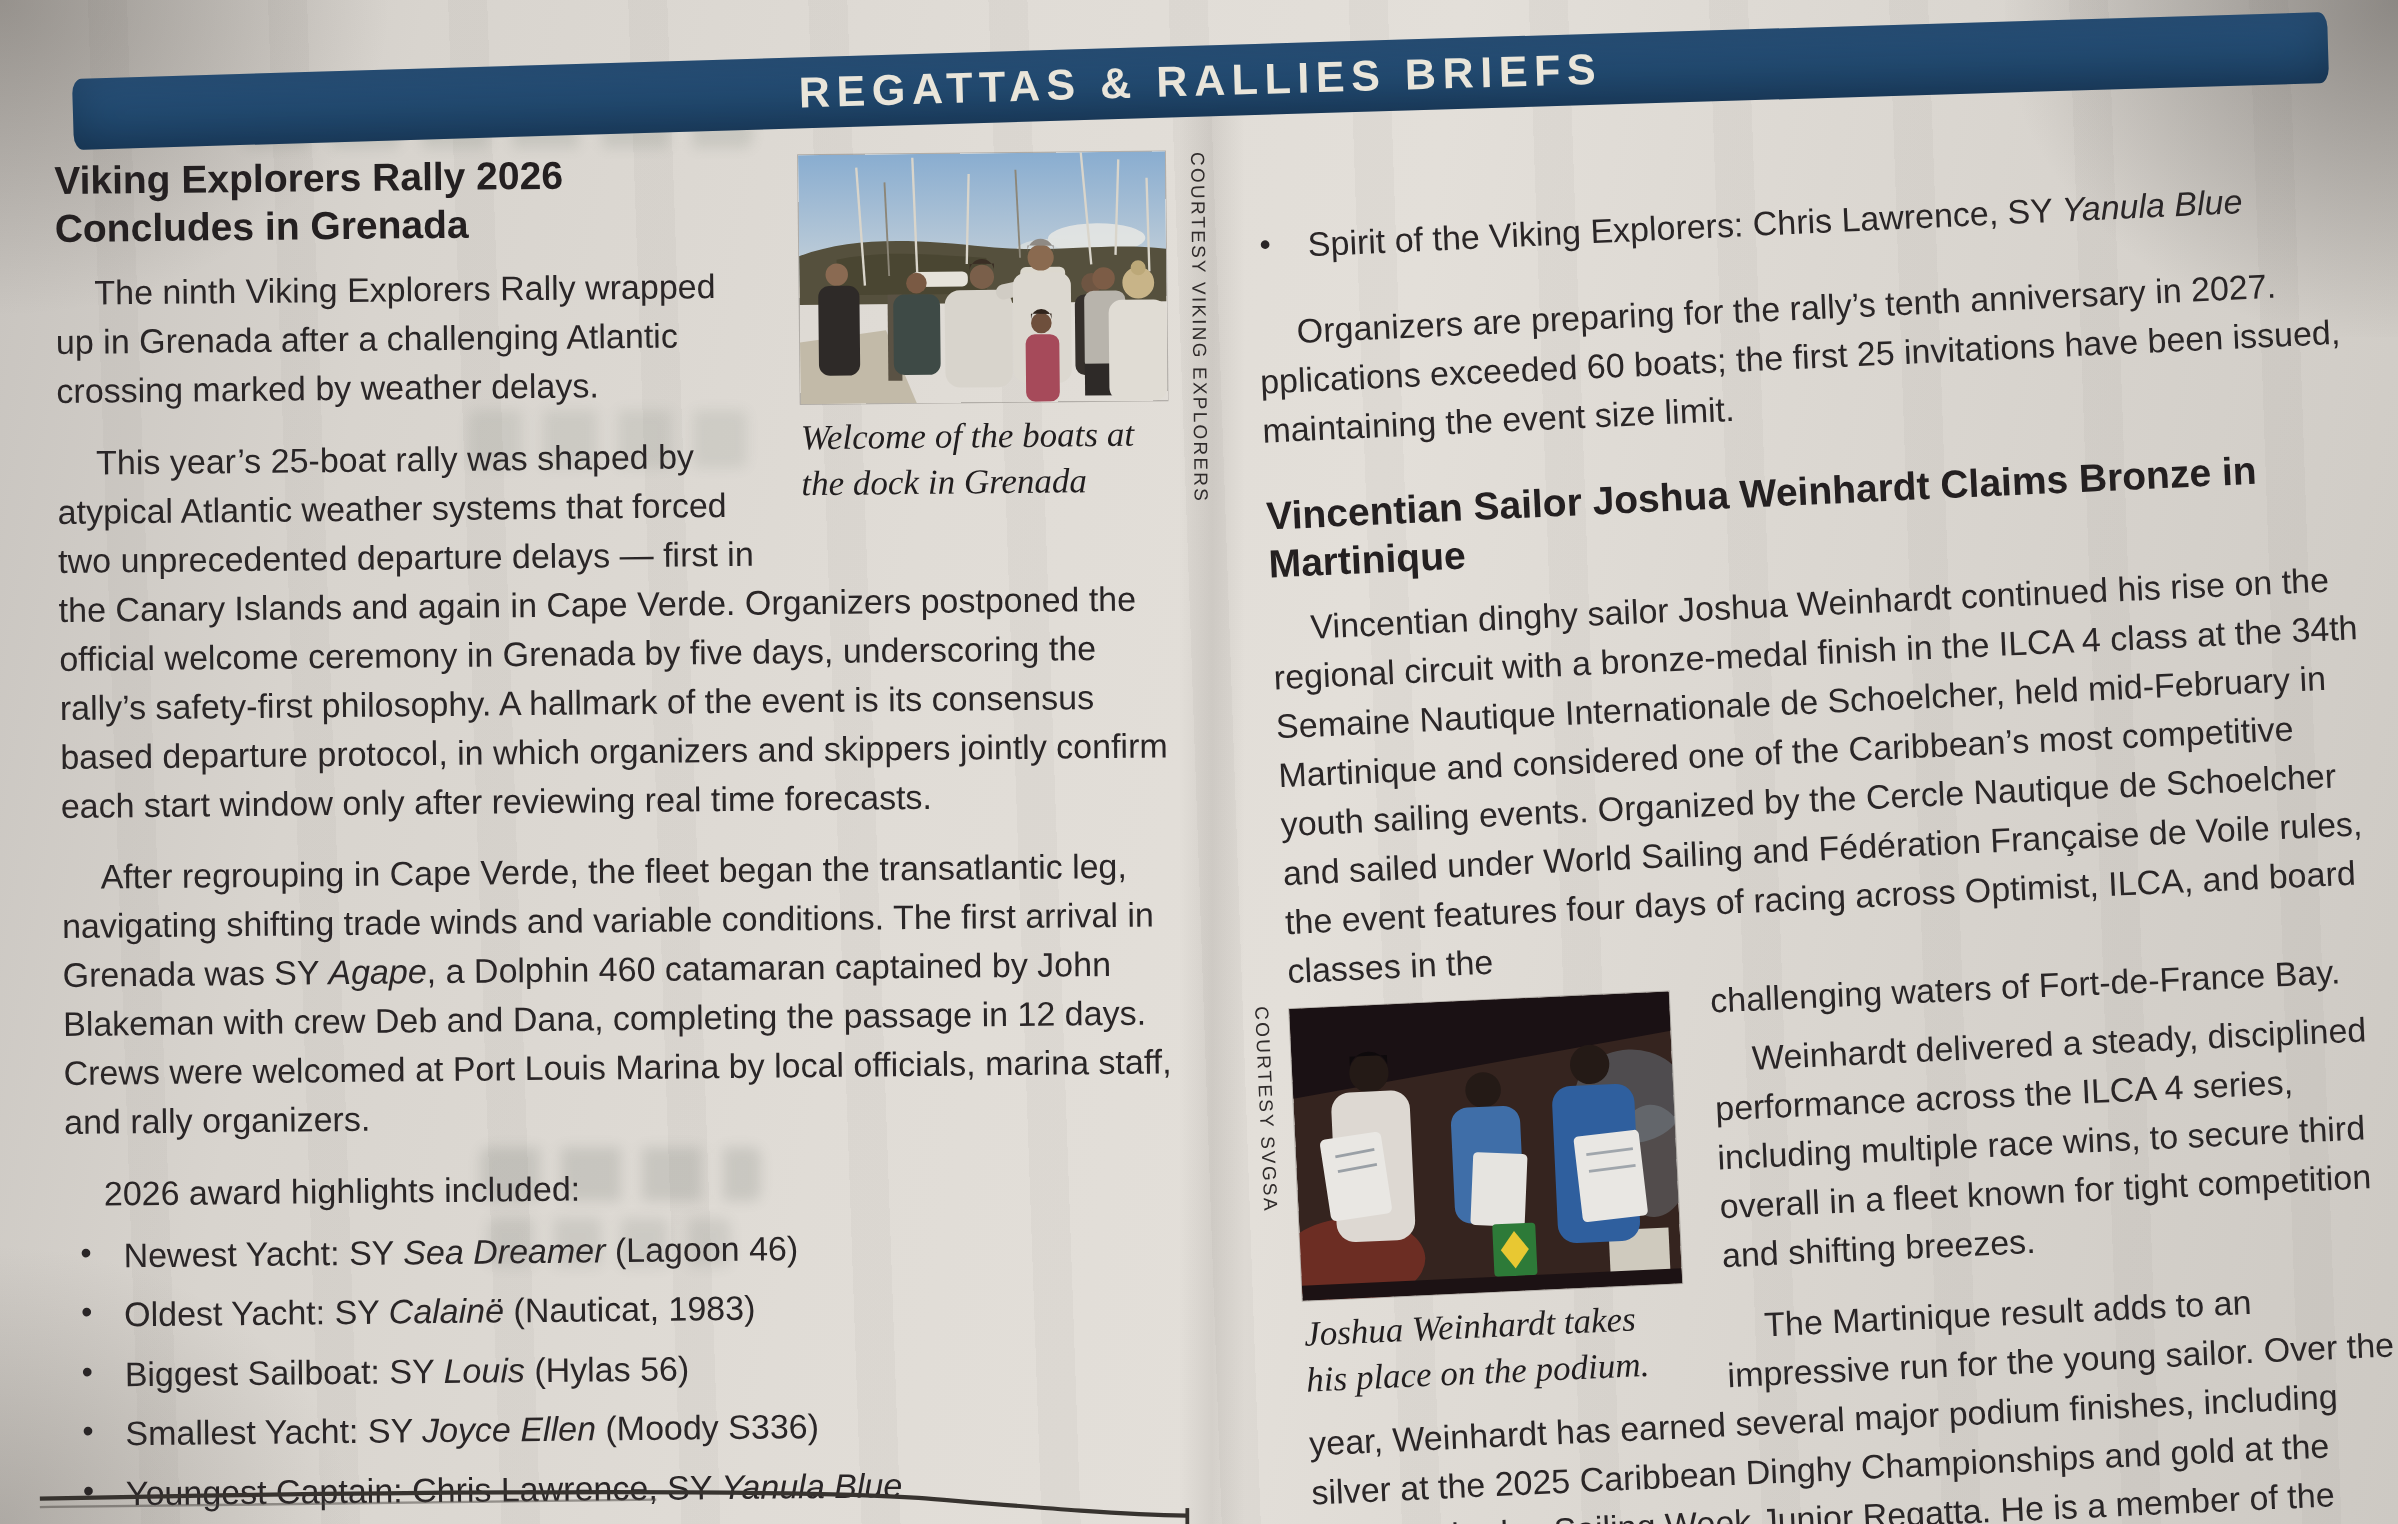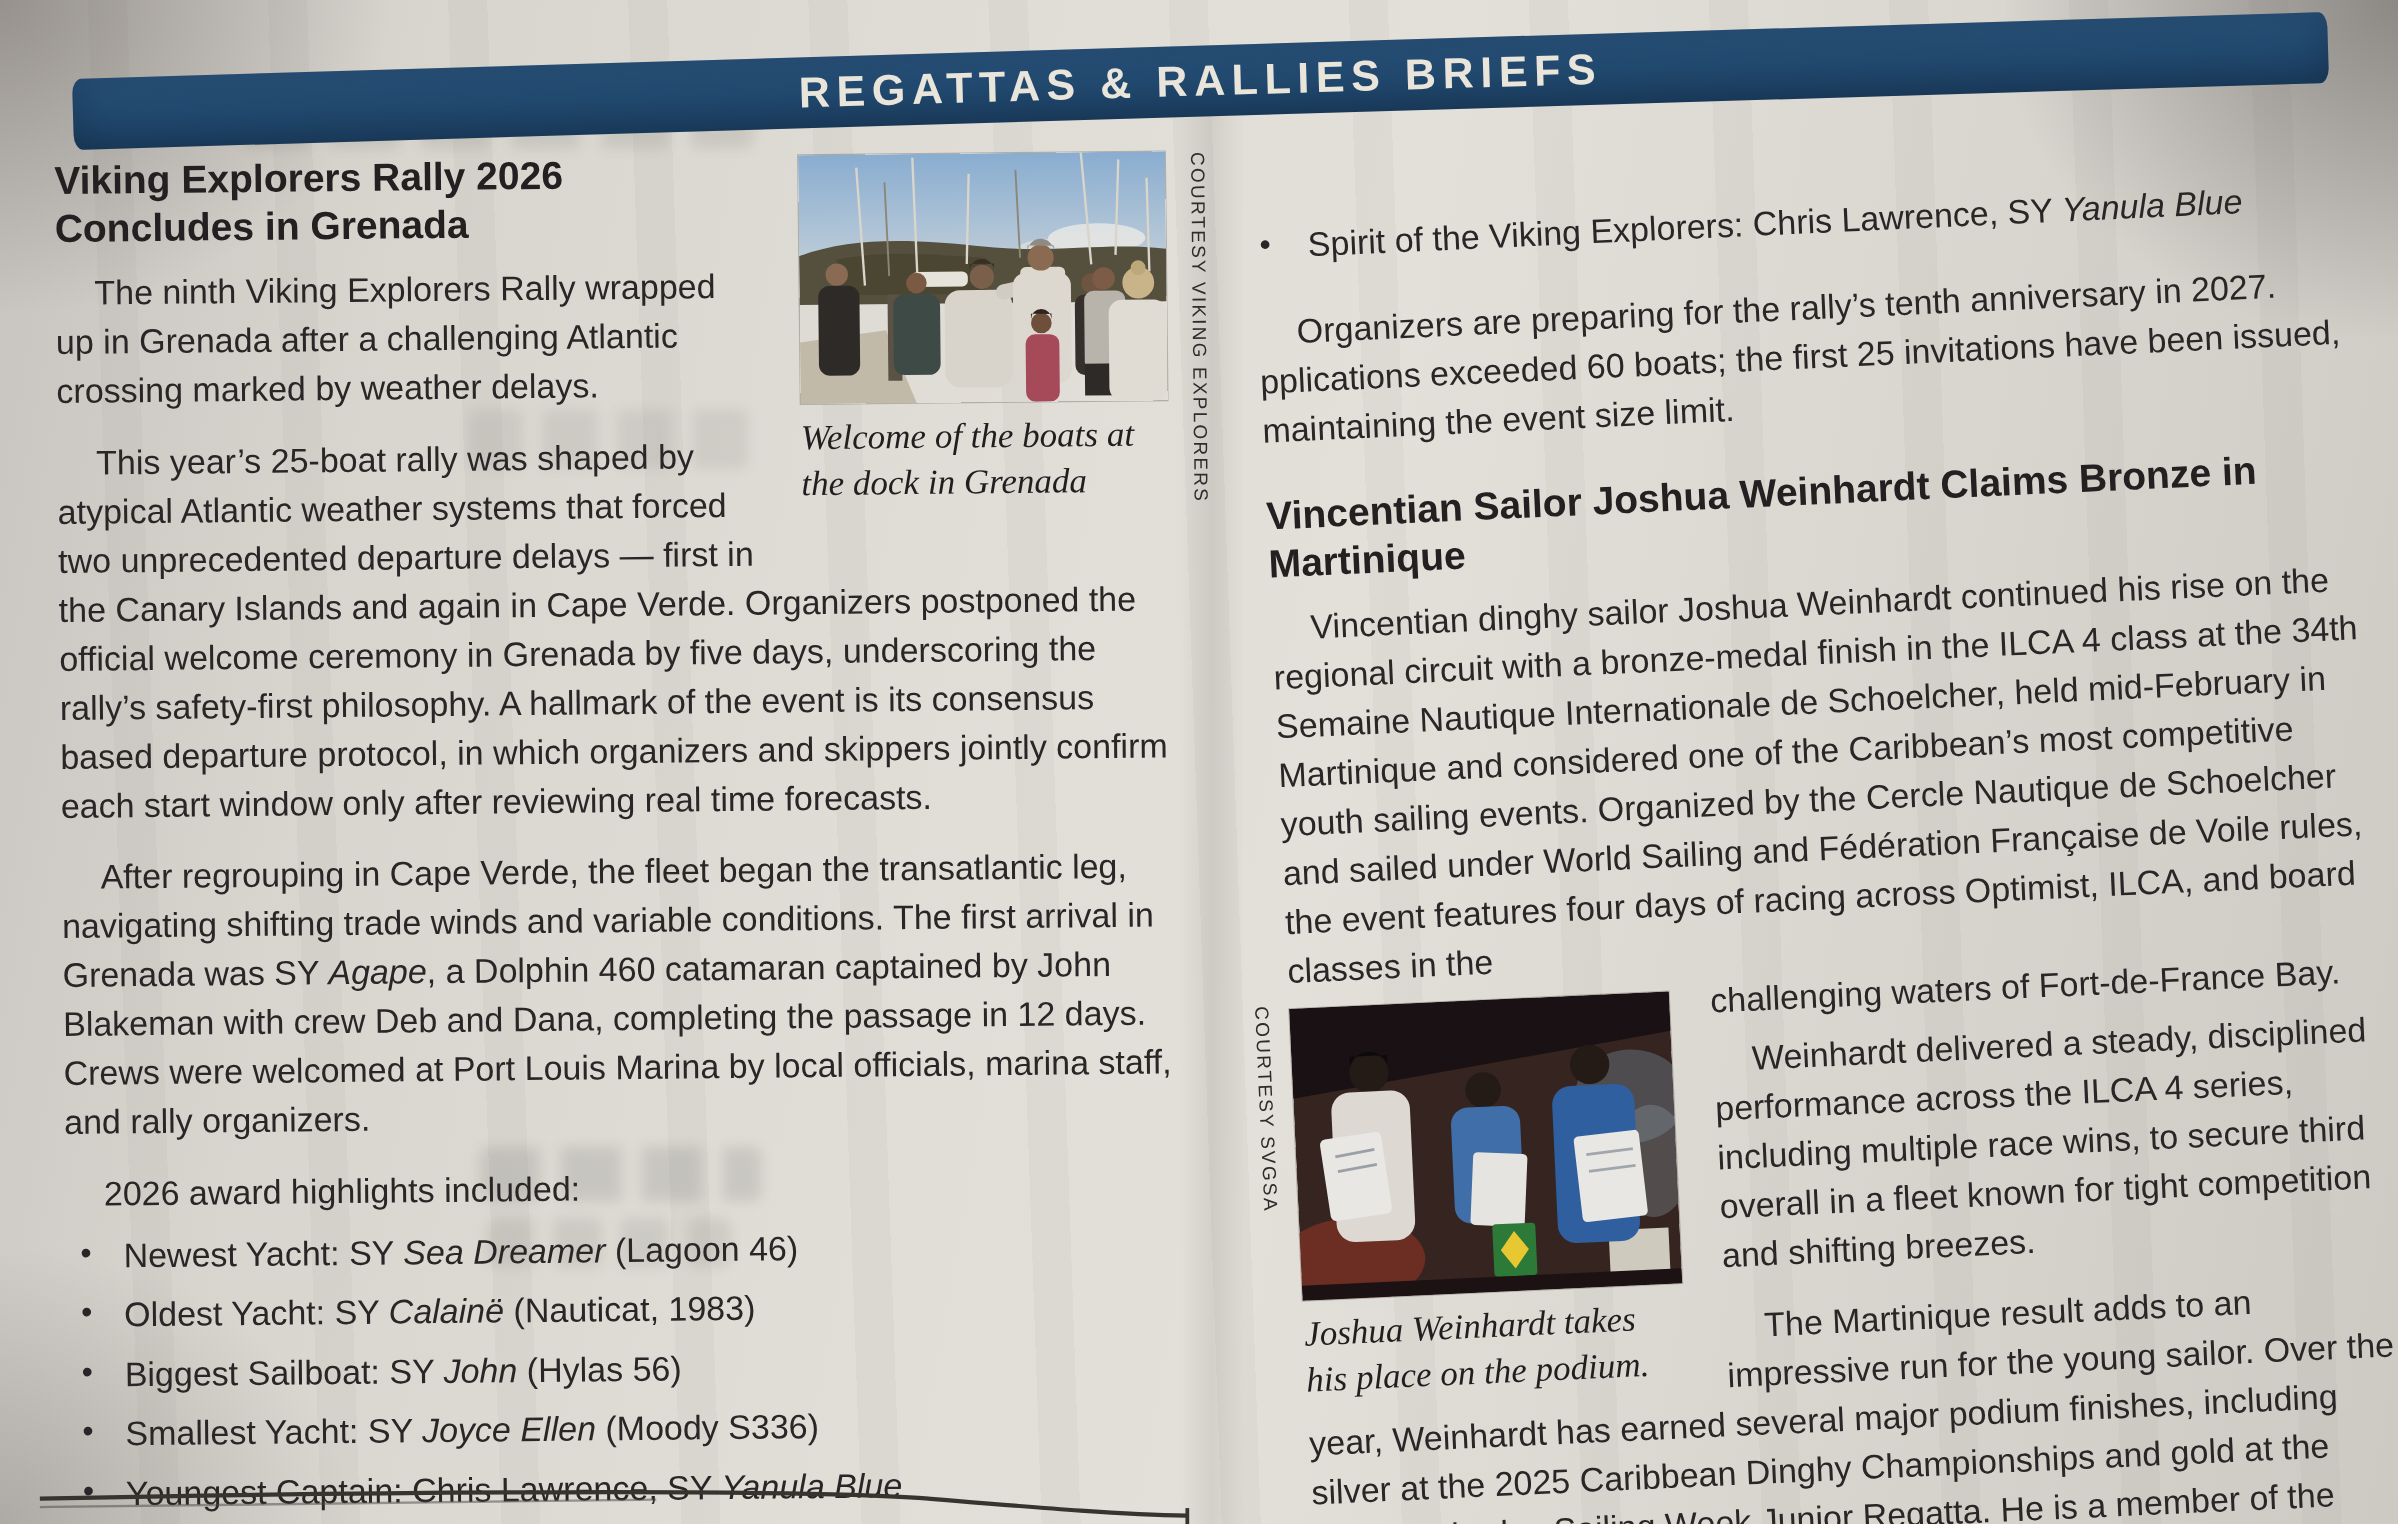--- a/index.html
+++ b/index.html
@@ -157,21 +157,21 @@
 
   <p class="indent">This year’s 25-boat rally was shaped by atypical Atlantic weather systems that forced two unprecedented departure delays — first in the Canary Islands and again in Cape Verde. Organizers postponed the official welcome ceremony in Grenada by five days, underscoring the rally’s safety-first philosophy. A hallmark of the event is its consensus based departure protocol, in which organizers and skippers jointly confirm each start window only after reviewing real time forecasts.</p>
 
   <p class="indent"><span>After regrouping in Cape Verde, the fleet began the transatlantic leg, navigating shifting trade winds and variable conditions. The first arrival in Grenada was SY </span><i>Agape</i><span>, a Dolphin 460 catamaran captained by John Blakeman with crew Deb and Dana, completing the passage in 12 days. Crews were welcomed at Port Louis Marina by local officials, marina staff, and rally organizers.</span></p>
 
   <p class="indent tight">2026 award highlights included:</p>
 
   <ul class="awards">
     <li><span class="dot">•</span><span>Newest Yacht: SY </span><i>Sea Dreamer</i><span> (Lagoon 46)</span></li>
     <li><span class="dot">•</span><span>Oldest Yacht: SY </span><i>Calainë</i><span> (Nauticat, 1983)</span></li>
-    <li><span class="dot">•</span><span>Biggest Sailboat: SY </span><i>John</i><span> (Hylas 56)</span></li>
+    <li><span class="dot">•</span><span>Biggest Sailboat: SY </span><i>Louis</i><span> (Hylas 56)</span></li>
     <li><span class="dot">•</span><span>Smallest Yacht: SY </span><i>Joyce Ellen</i><span> (Moody S336)</span></li>
     <li><span class="dot">•</span><span>Youngest Captain: Chris Lawrence, SY </span><i>Yanula Blue</i><span></span></li>
     <li></li>
   </ul>
 </div>
 
 <div class="col-right">
 
   <div class="bullet-line">
     <span class="dot">•</span><span>Spirit of the Viking Explorers: Chris Lawrence, SY </span><i>Yanula Blue</i>

